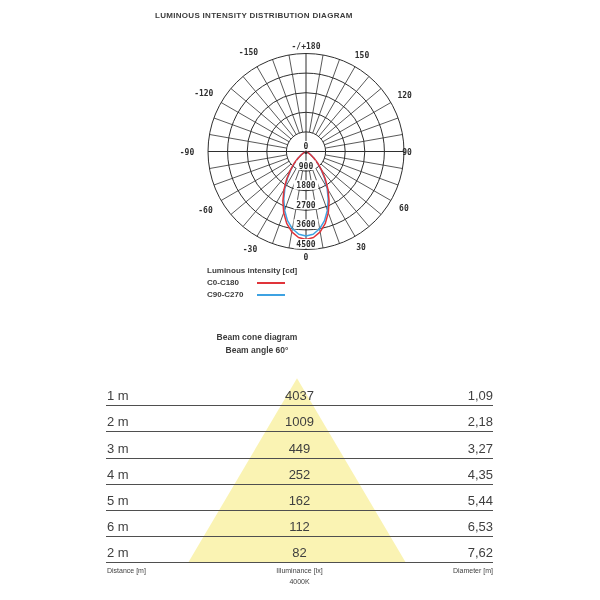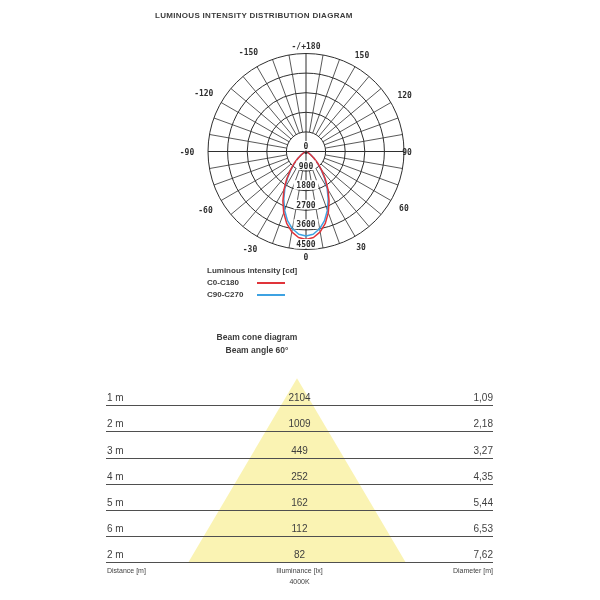--- a/index.html
+++ b/index.html
@@ -11,21 +11,21 @@
   .legend{position:absolute;left:207px;top:266px;font-size:8px;color:#3c3c3c;}
   .legend-title{font-weight:bold;height:12px;}
   .legend-row{position:relative;height:12px;font-weight:bold;}
   .legend-swatch{position:absolute;left:50px;top:4px;width:28px;height:2px;}
   .beam-head{position:absolute;left:0;width:514px;text-align:center;font-size:8.5px;
              font-weight:bold;color:#3c3c3c;}
   #beam-title{top:332px;}
   #beam-subtitle{top:345px;}
   #cone-svg{position:absolute;left:0;top:0;}
   .beam-row{position:absolute;left:106px;width:387px;height:13px;
-            border-bottom:1px solid #4f4f4f;font-size:10px;color:#3f3f3f;}
+            border-bottom:1px solid #4f4f4f;font-size:13px;color:#3f3f3f;}
   .beam-row .bl{position:absolute;left:1px;bottom:2px;}
   .beam-row .bc{position:absolute;left:0;right:0;bottom:2px;text-align:center;}
   .beam-row .br{position:absolute;right:0;bottom:2px;margin-left:35px;}
   .beam-footer{position:absolute;left:106px;top:567px;width:387px;font-size:7px;color:#3f3f3f;}
   .beam-footer .fl{position:absolute;left:1px;top:0;}
   .beam-footer .fc{position:absolute;left:0;right:0;top:0;text-align:center;}
   .beam-footer .fc2{position:absolute;left:0;right:0;top:11px;text-align:center;}
   .beam-footer .fr{position:absolute;right:0;top:0;}
 </style>
 </head>
@@ -119,21 +119,21 @@
   <div class="beam-head" id="beam-title">Beam cone diagram</div>
   <div class="beam-head" id="beam-subtitle">Beam angle 60°</div>
 
   <svg id="cone-svg" width="600" height="600" viewBox="0 0 600 600">
       <polygon points="297,378.3 188.4,562.2 405.6,562.2" fill="#faf3b3"></polygon>
     </svg>
 
   <div id="beam-rows">
       <div class="beam-row" style="top: 392.2px;">
         <span class="bl">1 m</span>
-        <span class="bc">2104</span>
+        <span class="bc">4037</span>
         <span class="br">1,09</span>
       </div>
       <div class="beam-row" style="top: 418.4px;">
         <span class="bl">2 m</span>
         <span class="bc">1009</span>
         <span class="br">2,18</span>
       </div>
       <div class="beam-row" style="top: 444.5px;">
         <span class="bl">3 m</span>
         <span class="bc">449</span>

